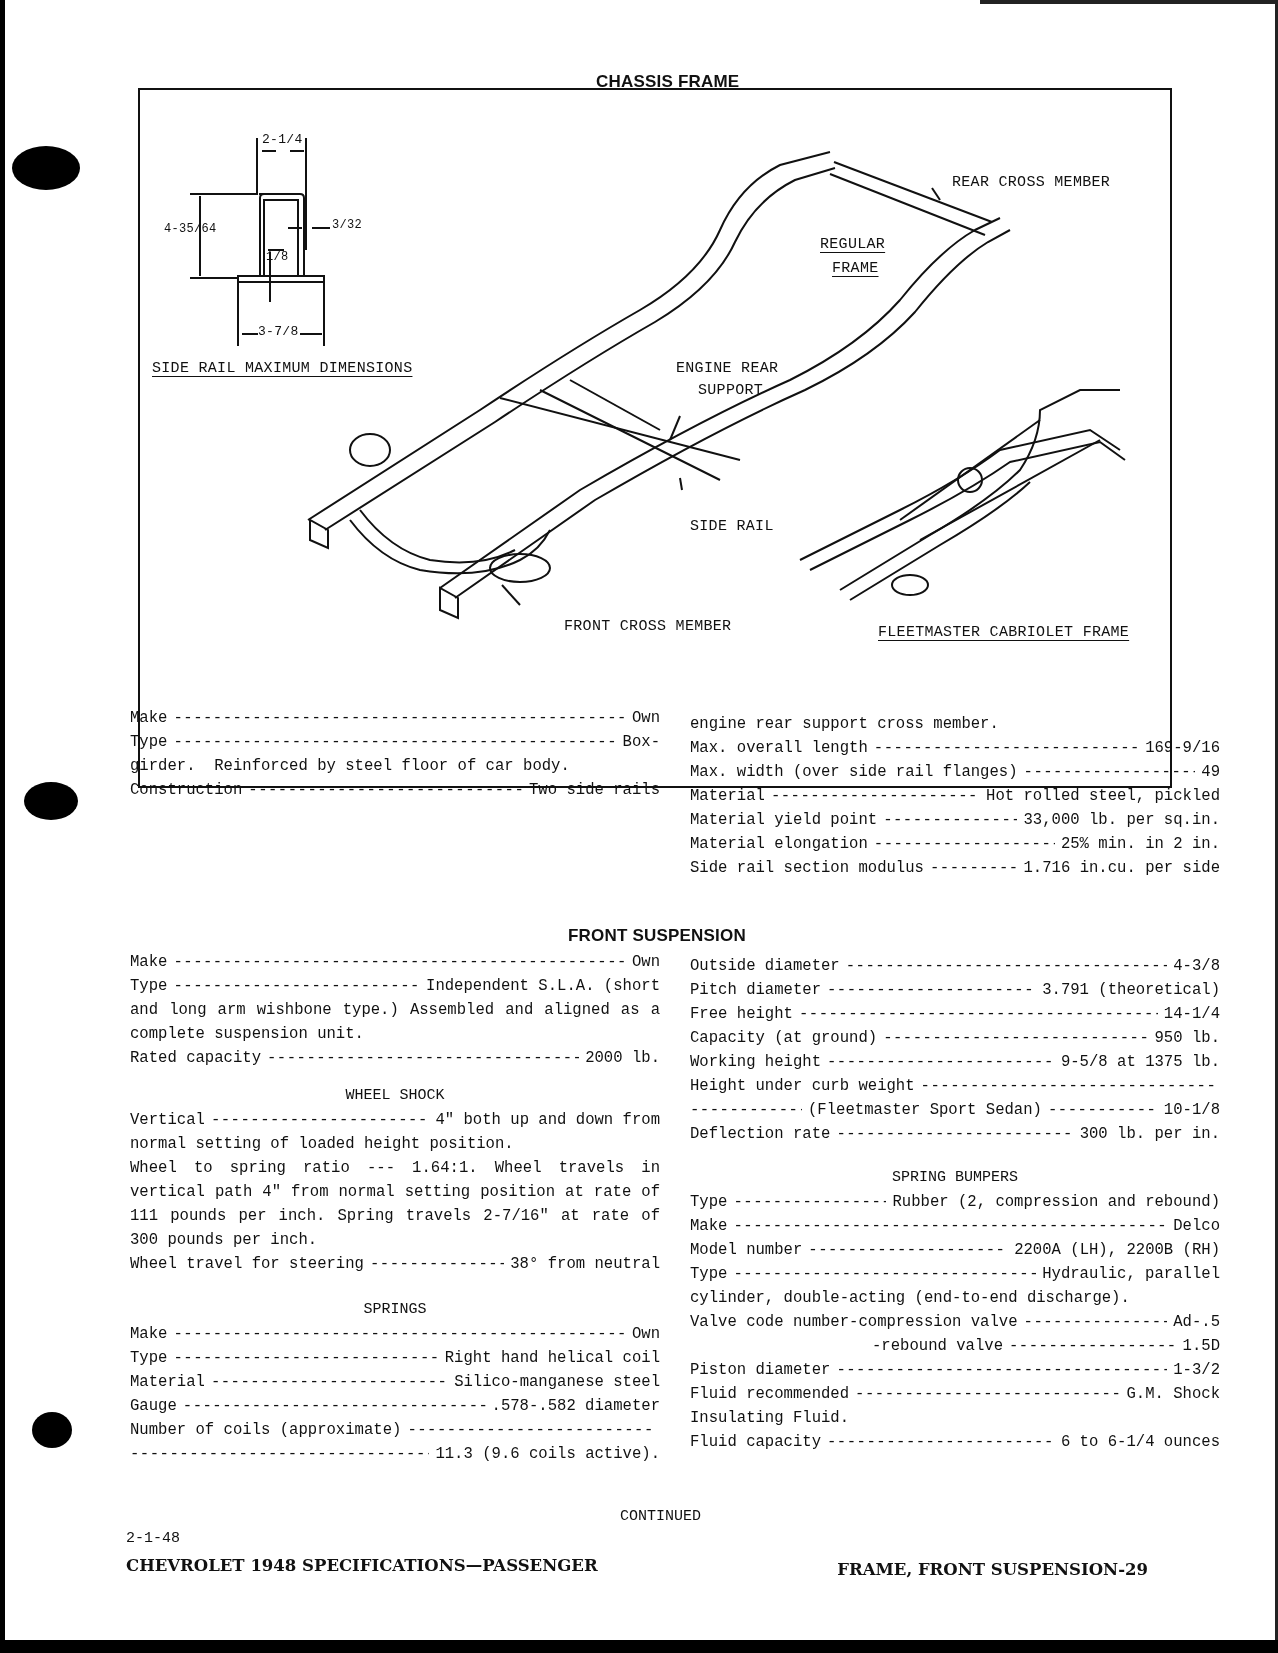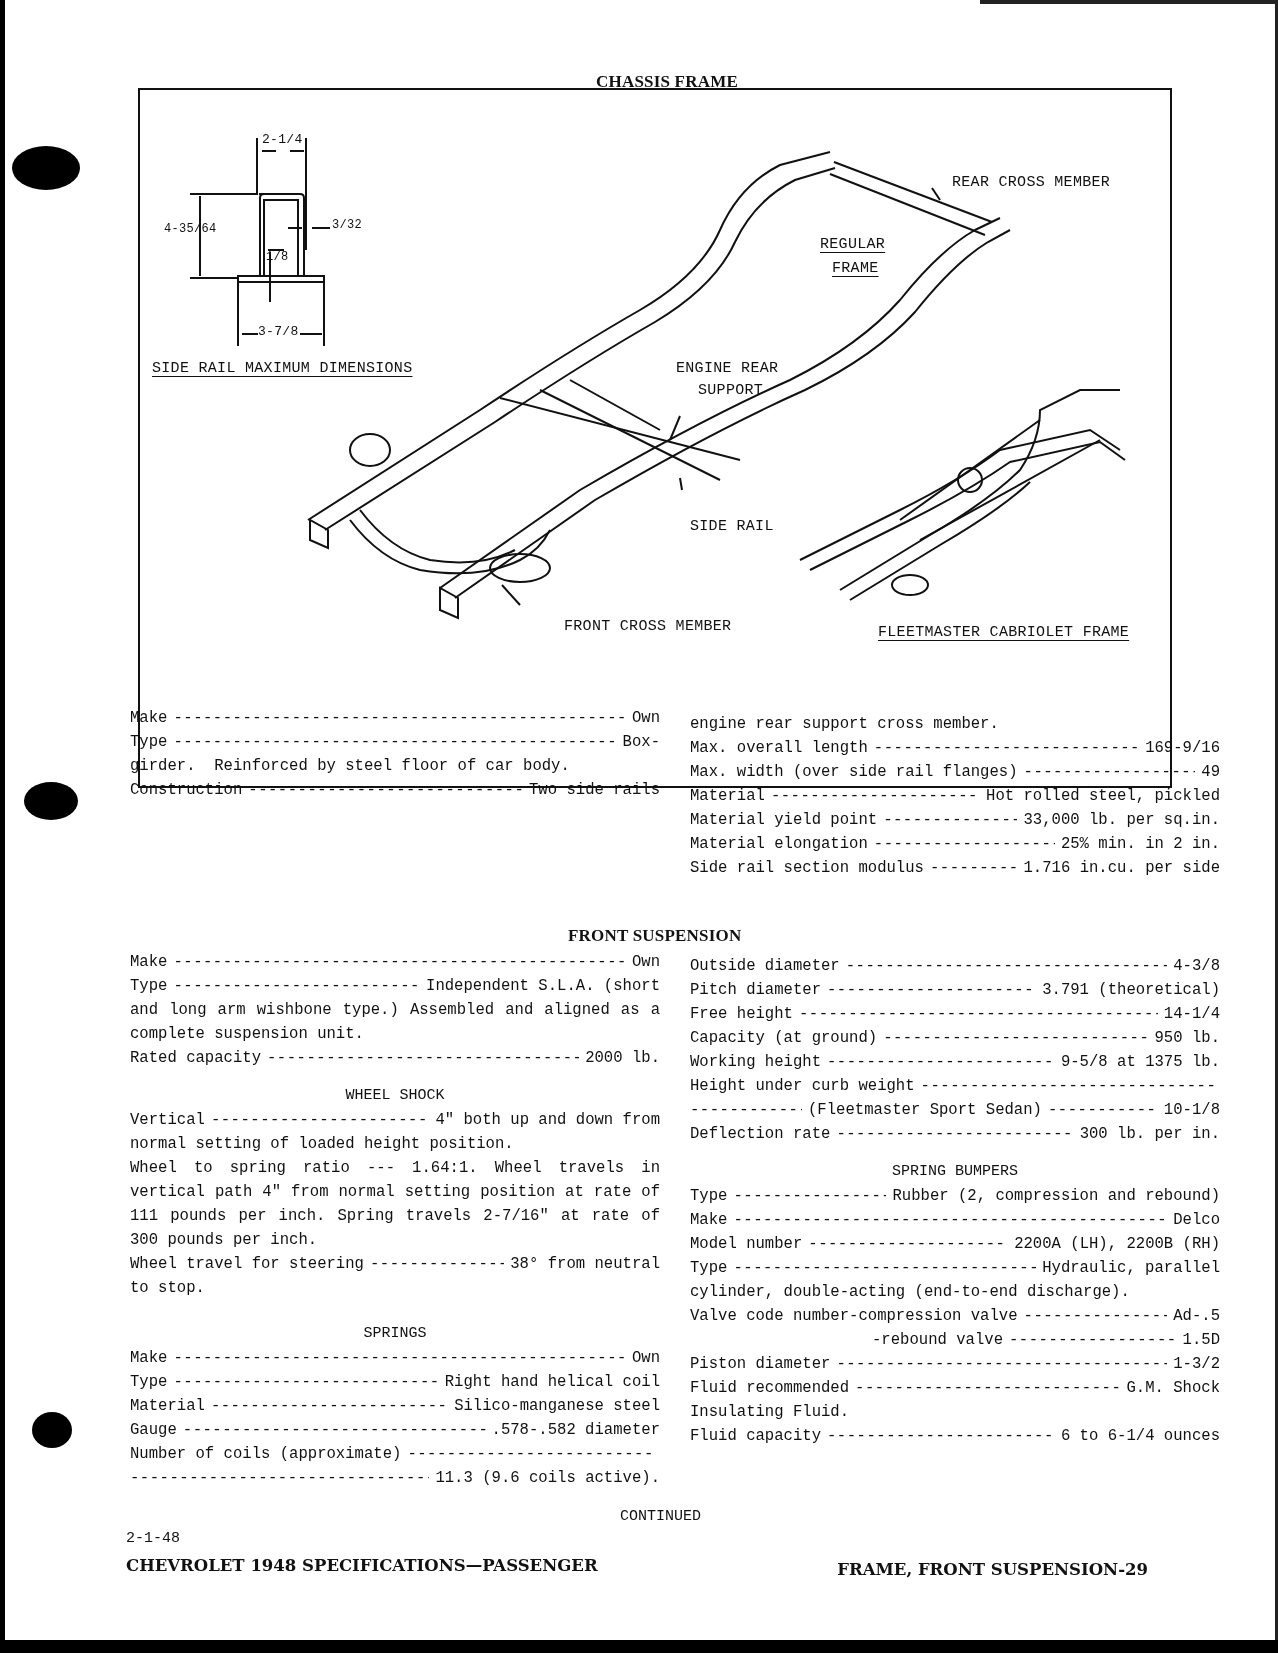--- a/index.html
+++ b/index.html
@@ -7,21 +7,21 @@
     width: 1278px; height: 1653px; position: relative; overflow: hidden;
     background: #ffffff; color: #111;
     font-family: "DejaVu Sans Mono", "Liberation Mono", monospace;
   }
   .edge-left { position: absolute; left: 0; top: 0; width: 5px; height: 1653px; background: #000; }
   .edge-bottom { position: absolute; left: 0; top: 1640px; width: 1278px; height: 13px; background: #000; }
   .edge-top { position: absolute; left: 980px; top: 0; width: 298px; height: 4px; background: #222; }
   .edge-right { position: absolute; right: 0; top: 0; width: 3px; height: 1653px; background: #222; }
   .hole { position: absolute; background: #000; border-radius: 50%; }
   .title {
-    position: absolute; font-family: Liberation Serif, serif;
+    position: absolute; font-family: Liberation Sans, sans-serif;
     font-weight: bold; font-size: 17px; letter-spacing: 0.2px; white-space: nowrap;
   }
   .figure-box {
     position: absolute; left: 138px; top: 88px; width: 1034px; height: 700px;
     border: 2px solid #111; box-sizing: border-box;
   }
   .figure-box svg { position: absolute; left: 0; top: 0; }
   .lbl {
     position: absolute; font-size: 15px; white-space: nowrap; letter-spacing: 0.3px;
     font-family: "Liberation Mono", "DejaVu Sans Mono", monospace;
@@ -151,42 +151,41 @@
   <div class="row dot"><span class="k">Make</span><span class="dashes">------------------------------------------------------------------------------------------------</span><span class="v">Own</span></div>
   <div class="row dot"><span class="k">Type</span><span class="dashes">------------------------------------------------------------------------------------------------</span><span class="v">Independent S.L.A. (short</span></div>
   <div class="para">and long arm wishbone type.)  Assembled and aligned as a complete suspension unit.</div>
   <div class="row dot"><span class="k">Rated capacity</span><span class="dashes">------------------------------------------------------------------------------------------------</span><span class="v">2000 lb.</span></div>
 
   <div class="subhead" style="margin-top:14px;">WHEEL SHOCK</div>
   <div class="row dot"><span class="k">Vertical</span><span class="dashes">------------------------------------------------------------------------------------------------</span><span class="v">4" both up and down from</span></div>
   <div class="row">normal setting of loaded height position.</div>
   <div class="para">Wheel to spring ratio --- 1.64:1.  Wheel travels in vertical path 4" from normal setting position at rate of 111 pounds per inch.  Spring travels 2-7/16" at rate of 300 pounds per inch.</div>
   <div class="row dot"><span class="k">Wheel travel for steering</span><span class="dashes">------------------------------------------------------------------------------------------------</span><span class="v">38° from neutral</span></div>
-  <div class="row">to stop.</div>
 
   <div class="subhead" style="margin-top:22px;">SPRINGS</div>
   <div class="row dot"><span class="k">Make</span><span class="dashes">------------------------------------------------------------------------------------------------</span><span class="v">Own</span></div>
   <div class="row dot"><span class="k">Type</span><span class="dashes">------------------------------------------------------------------------------------------------</span><span class="v">Right hand helical coil</span></div>
   <div class="row dot"><span class="k">Material</span><span class="dashes">------------------------------------------------------------------------------------------------</span><span class="v">Silico-manganese steel</span></div>
   <div class="row dot"><span class="k">Gauge</span><span class="dashes">------------------------------------------------------------------------------------------------</span><span class="v">.578-.582 diameter</span></div>
   <div class="row dot"><span class="k">Number of coils (approximate)</span><span class="dashes">------------------------------------------------------------------------------------------------</span><span class="v"></span></div>
   <div class="row dot"><span class="k"></span><span class="dashes" style="margin-left:0;">------------------------------------------------------------------------------------------------</span><span class="v">11.3 (9.6 coils active).</span></div>
 </div>
 
 <div class="col" style="left:690px;top:954px;width:530px;">
   <div class="row dot"><span class="k">Outside diameter</span><span class="dashes">------------------------------------------------------------------------------------------------</span><span class="v">4-3/8</span></div>
   <div class="row dot"><span class="k">Pitch diameter</span><span class="dashes">------------------------------------------------------------------------------------------------</span><span class="v">3.791 (theoretical)</span></div>
   <div class="row dot"><span class="k">Free height</span><span class="dashes">------------------------------------------------------------------------------------------------</span><span class="v">14-1/4</span></div>
   <div class="row dot"><span class="k">Capacity (at ground)</span><span class="dashes">------------------------------------------------------------------------------------------------</span><span class="v">950 lb.</span></div>
   <div class="row dot"><span class="k">Working height</span><span class="dashes">------------------------------------------------------------------------------------------------</span><span class="v">9-5/8 at 1375 lb.</span></div>
   <div class="row dot"><span class="k">Height under curb weight</span><span class="dashes">------------------------------------------------------------------------------------------------</span><span class="v"></span></div>
   <div class="row dot"><span class="dashes" style="flex:0 0 112px;margin-left:0;">------------------------------------------------------------------------------------------------</span><span class="k">(Fleetmaster Sport Sedan)</span><span class="dashes">------------------------------------------------------------------------------------------------</span><span class="v">10-1/8</span></div>
   <div class="row dot"><span class="k">Deflection rate</span><span class="dashes">------------------------------------------------------------------------------------------------</span><span class="v">300 lb. per in.</span></div>
 
-  <div class="subhead" style="margin-top:14px;text-align:center;">SPRING BUMPERS</div>
+  <div class="subhead" style="margin-top:20px;text-align:center;">SPRING BUMPERS</div>
   <div class="row dot"><span class="k">Type</span><span class="dashes">------------------------------------------------------------------------------------------------</span><span class="v">Rubber (2, compression and rebound)</span></div>
 
   <div class="row dot"><span class="k">Make</span><span class="dashes">------------------------------------------------------------------------------------------------</span><span class="v">Delco</span></div>
   <div class="row dot"><span class="k">Model number</span><span class="dashes">------------------------------------------------------------------------------------------------</span><span class="v">2200A (LH), 2200B (RH)</span></div>
   <div class="row dot"><span class="k">Type</span><span class="dashes">------------------------------------------------------------------------------------------------</span><span class="v">Hydraulic, parallel</span></div>
   <div class="row">cylinder, double-acting (end-to-end discharge).</div>
   <div class="row dot"><span class="k">Valve code number-compression valve</span><span class="dashes">------------------------------------------------------------------------------------------------</span><span class="v">Ad-.5</span></div>
   <div class="row dot" style="padding-left:182px;"><span class="k">-rebound valve</span><span class="dashes">------------------------------------------------------------------------------------------------</span><span class="v">1.5D</span></div>
   <div class="row dot"><span class="k">Piston diameter</span><span class="dashes">------------------------------------------------------------------------------------------------</span><span class="v">1-3/2</span></div>
   <div class="row dot"><span class="k">Fluid recommended</span><span class="dashes">------------------------------------------------------------------------------------------------</span><span class="v">G.M. Shock</span></div>

